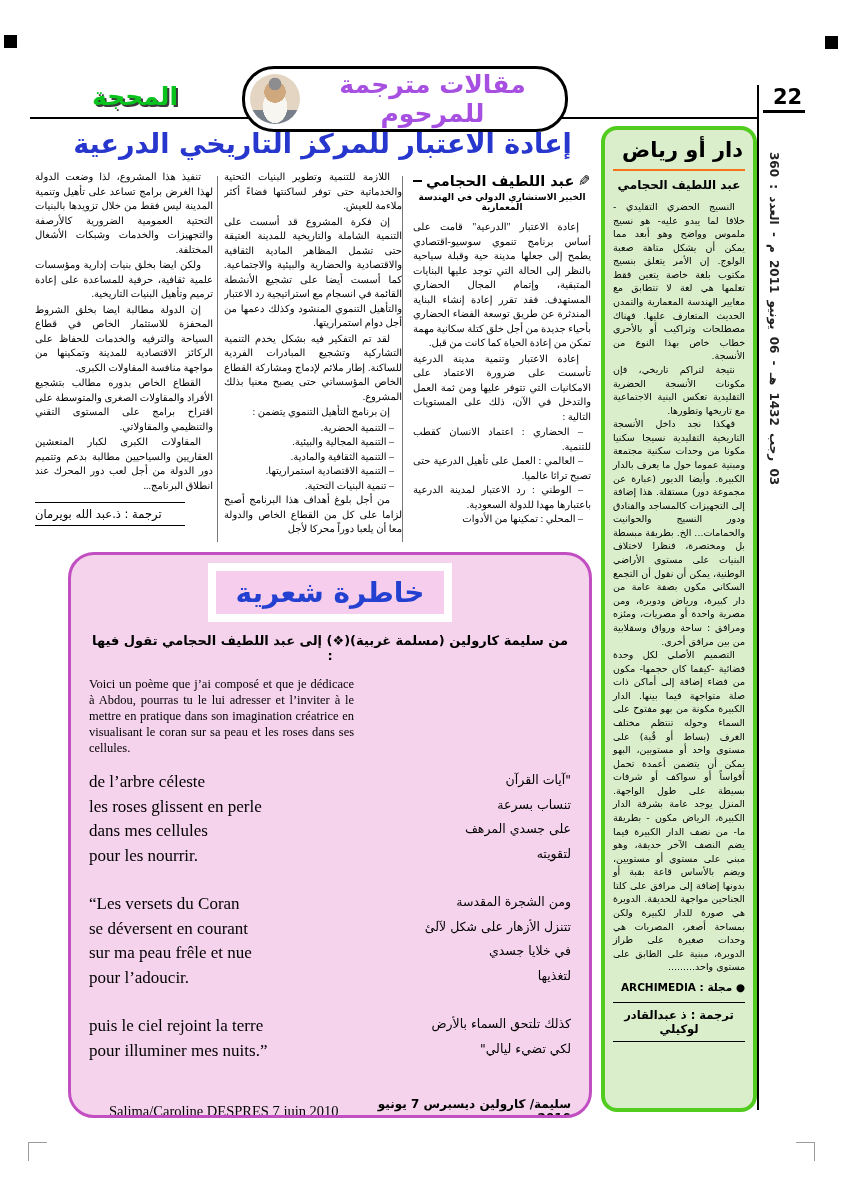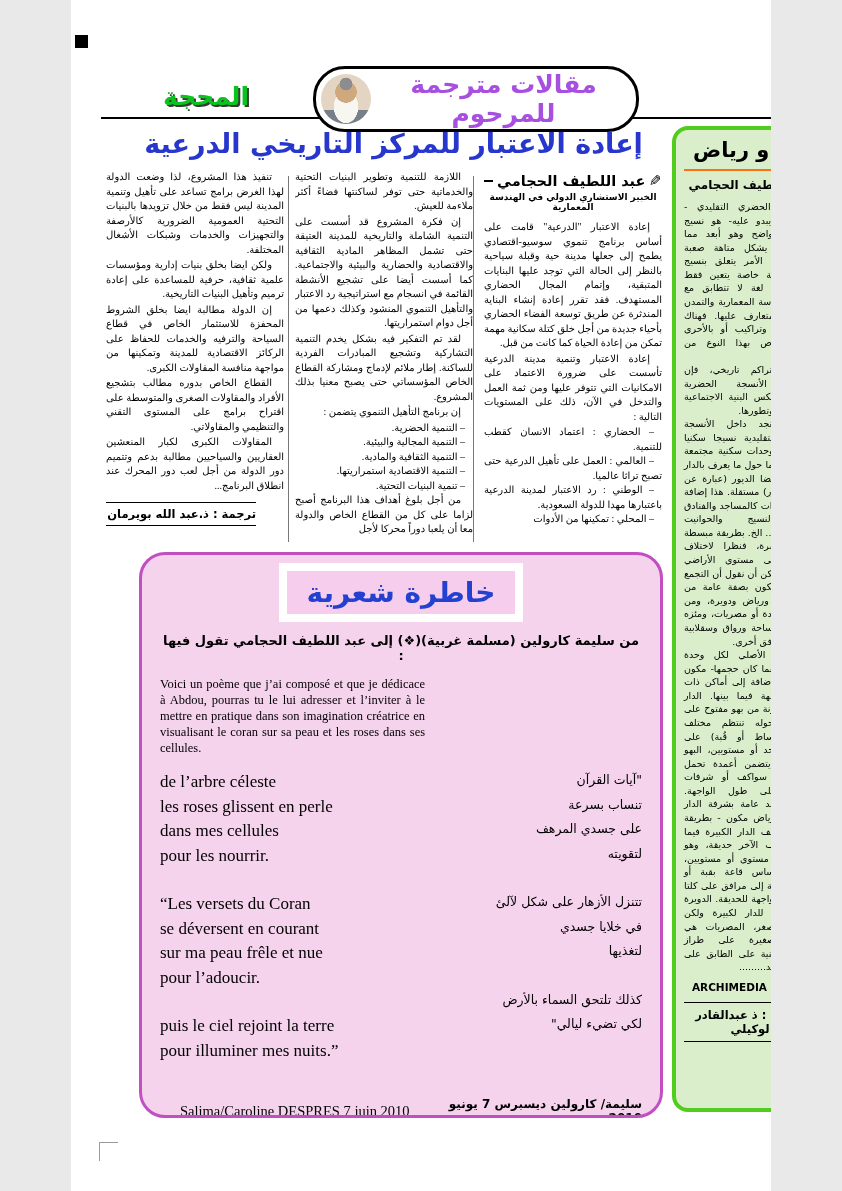--- a/index.html
+++ b/index.html
@@ -1,16 +1,16 @@
 <!DOCTYPE html>
 <html lang="ar"><head>
 <meta charset="utf-8">
 <style>
   html,body{margin:0;padding:0;background:#e9e9e9;}
-  .page{position:relative;width:700px;height:1191px;background:#fff;margin:0 auto;
+  .page{position:relative;width:842px;height:1191px;background:#fff;margin:0 auto;
         font-family:"DejaVu Sans",sans-serif;color:#000;overflow:hidden;}
   
   .mark{position:absolute;background:#000;}
   .cropL{position:absolute;border-left:1px solid #9a9a9a;border-top:1px solid #9a9a9a;width:18px;height:18px;}
   .logo{position:absolute;left:55px;top:82px;width:160px;text-align:center;
         font-size:25px;font-weight:bold;color:#09c41c;text-shadow:2px 2px 0 #3a3a3a;}
   .header-rule{position:absolute;left:30px;top:117px;width:727px;height:2px;background:#000;}
   .banner{position:absolute;left:242px;top:66px;width:320px;height:60px;background:#fff;
           border:3px solid #000;border-radius:32px;display:flex;align-items:center;z-index:3;}
   .photo{width:50px;height:50px;border-radius:50%;margin-left:5px;flex:0 0 auto;
@@ -35,21 +35,21 @@
   .csep{position:absolute;top:176px;width:1px;height:366px;background:#777;}
   .sep1{left:402px;} .sep2{left:217px;}
   .auth-row{display:flex;align-items:center;gap:4px;direction:rtl;margin-top:2px;}
   .auth-line{flex:1;height:1.5px;background:#000;}
   .pen{font-size:15px;transform:scaleX(-1);}
   .auth-name{font-size:14.5px;font-weight:bold;}
   .auth-role{font-size:9px;font-weight:bold;text-align:center;margin:2px 0 8px;}
   .col p{font-size:10px;line-height:1.45;text-align:justify;text-indent:12px;margin:0 0 1px;font-family:Liberation Serif, serif;}
   .col p.li{text-indent:8px;margin:0;}
   .transbox{width:150px;margin:9px auto 0 0;border-top:1.5px solid #000;border-bottom:1.5px solid #000;
-            padding:4px 0;text-align:right;font-weight:bold;font-size:11.5px;}
+            padding:4px 0;text-align:left;font-weight:normal;font-size:11.5px;}
   
   .sidebar{position:absolute;left:601px;top:126px;width:156px;height:986px;box-sizing:border-box;
            border:4px solid #52cc1e;border-radius:16px;background:#daeecb;
            padding:8px 8px 6px;direction:rtl;overflow:hidden;}
   .sb-title{font-size:21px;font-weight:bold;padding:0 2px 7px;border-bottom:2px solid #f97316;}
   .sb-author{font-size:12px;font-weight:bold;text-align:center;margin:7px 0 8px;}
   .sb-body p{font-size:9.5px;line-height:1.43;text-align:justify;text-indent:10px;margin:0;}
   .sb-arch{margin-top:7px;font-size:10.5px;font-weight:bold;}
   .sb-trans{margin-top:9px;border-top:1.5px solid #000;border-bottom:1.5px solid #000;
             text-align:center;font-weight:bold;font-size:11.5px;padding:5px 0;}
@@ -182,20 +182,21 @@
         </div>
       </div>
       <div class="par">
         <div class="stanza">
           <div class="poem-line">"آيات القرآن</div>
           <div class="poem-line">تنساب بسرعة</div>
           <div class="poem-line">على جسدي المرهف</div>
           <div class="poem-line">لتقويته</div>
         </div>
         <div class="stanza">
+          <div class="poem-line">ومن الشجرة المقدسة</div>
           <div class="poem-line">تتنزل الأزهار على شكل لآلئ</div>
           <div class="poem-line">في خلايا جسدي</div>
           <div class="poem-line">لتغذيها</div>
         </div>
         <div class="stanza">
           <div class="poem-line">كذلك تلتحق السماء بالأرض</div>
           <div class="poem-line">لكي تضيء ليالي"</div>
         </div>
       </div>
     </div>

